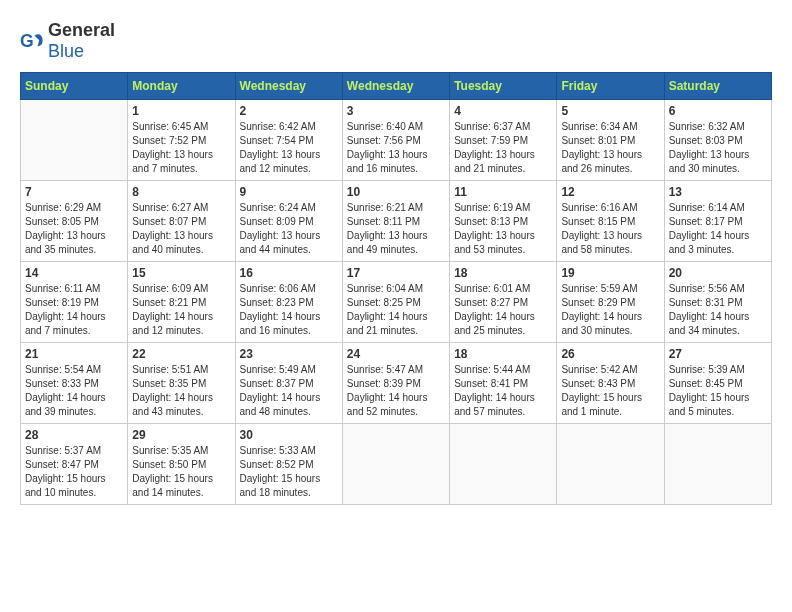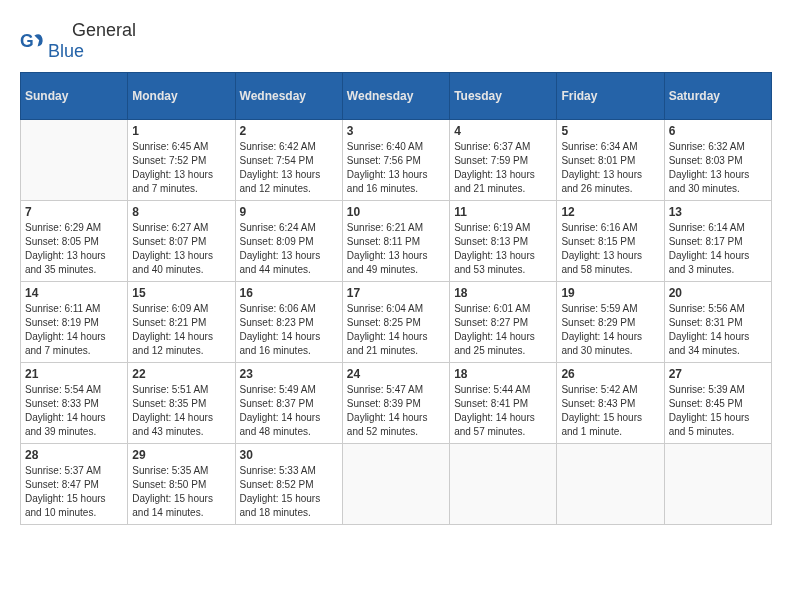--- a/index.html
+++ b/index.html
@@ -37,22 +37,22 @@
       font-size: 15px;
       color: #555;
     }
     table {
       width: 100%;
       border-collapse: collapse;
       font-size: 11px;
     }
     thead tr th {
       background-color: #2563a8;
-      color: #e5e5e5;
-      padding: 16px 4px;
+      color: #bef264;
+      padding: 6px 4px;
       text-align: left;
       font-size: 12px;
       font-weight: bold;
       border: 1px solid #1a4f8a;
     }
     tbody tr td {
       border: 1px solid #ccc;
       vertical-align: top;
       padding: 4px 4px;
       min-height: 70px;
@@ -77,21 +77,21 @@
 </head>
 <body>
 
 <div class="header-area">
   <div class="logo">
     <svg class="logo-icon" viewBox="0 0 30 30" xmlns="http://www.w3.org/2000/svg">
       <text x="0" y="22" font-size="22" fill="#2563a8" font-weight="bold">G</text>
       <path d="M18 8 Q26 4 28 12 Q30 20 22 22 L24 14 Z" fill="#2563a8"></path>
     </svg>
     <div>
-      <span style="font-size:18px;font-weight:normal;color:#333;margin-left:24px;">General</span><br>
+      <span style="font-size:18px;font-weight:bold;color:#333;">General</span><br>
       <span style="font-size:18px;font-weight:normal;color:#2563a8;">Blue</span>
     </div>
   </div>
   <div class="title-area">
   </div>
 </div>
 
 <table>
   <thead>
     <tr>

